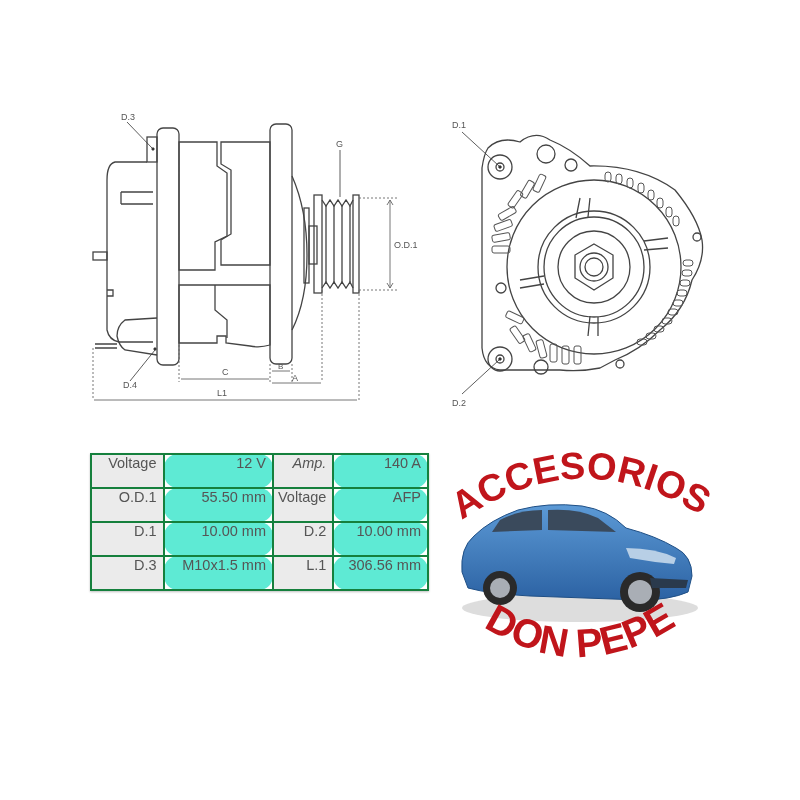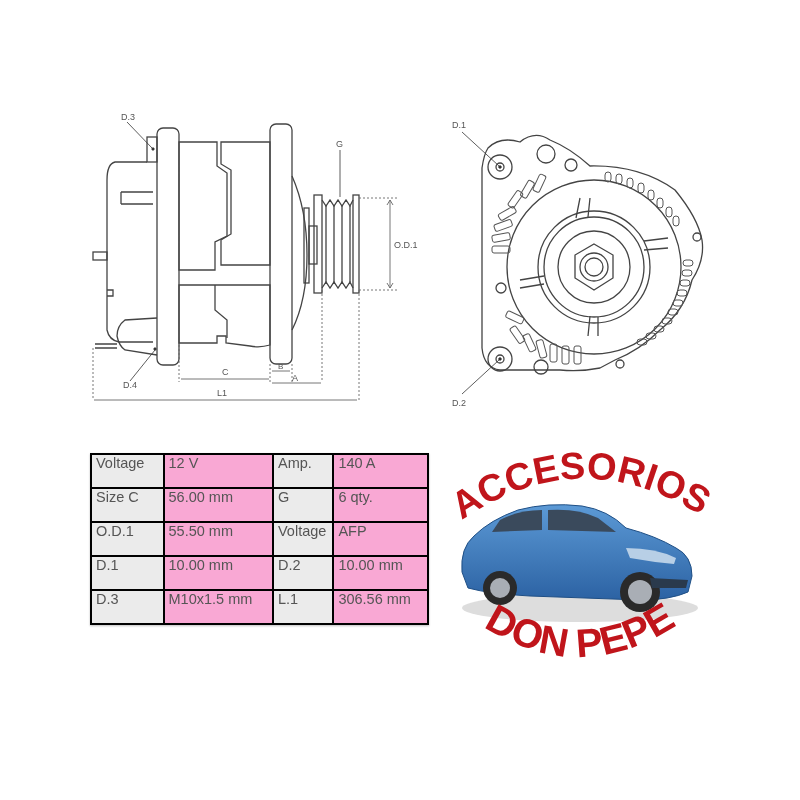--- a/index.html
+++ b/index.html
@@ -1,23 +1,23 @@
 <!DOCTYPE html>
 <html><head>
 <meta charset="utf-8">
 <style>
   html, body { margin:0; padding:0; background:#ffffff; }
   body { width:800px; height:800px; position:relative; overflow:hidden; font-family:"Liberation Sans", sans-serif; }
   .abs { position:absolute; }
   svg text { font-family:"Liberation Sans", sans-serif; }
   .spec-table { position:absolute; left:90px; top:453px; width:339px; border-collapse:collapse; box-shadow:0 1px 2px rgba(0,0,0,0.25); }
-  .spec-table td { border:2px solid #000000; height:29px; padding:0 6px 16px 4px; font-size:14.5px; color:#555; text-align:left; white-space:nowrap; box-sizing:border-box; }
+  .spec-table td { border:2px solid #15803d; height:29px; padding:0 6px 16px 4px; font-size:14.5px; color:#555; text-align:right; white-space:nowrap; box-sizing:border-box; }
   .spec-table td.lbl { background:#ebebeb; }
-  .spec-table td.val { background:#f9a8d4; }
-  .c1 { width:73px; } .c2 { width:110px; } .c3 { width:60px; } .c4 { width:95px; }
+  .spec-table td.val { background:#5eead4;border-radius:14px; }
+  .c1 { width:73px; } .c2 { width:110px; } .c3 { width:60px;font-style:italic; } .c4 { width:95px; }
 </style>
 </head>
 <body>
 
 <svg class="abs" style="left:85px;top:100px" width="345" height="310" viewBox="0 0 345 310">
   <g fill="none" stroke="#444" stroke-width="1.3">
 
     <path d="M62,62 L30,62 Q22,64 22,80 L22,230 Q24,240 34,242 L68,242"></path>
     <path d="M36,92 L68,92 M36,104 L68,104 M36,92 L36,104"></path>
     <path d="M22,190 L28,190 L28,196 L22,196"></path>
@@ -154,26 +154,20 @@
 
 <table class="spec-table">
   <tbody>
     <tr>
       <td class="lbl c1">Voltage</td>
       <td class="val c2">12 V</td>
       <td class="lbl c3">Amp.</td>
       <td class="val c4">140 A</td>
     </tr>
     <tr>
-      <td class="lbl">Size C</td>
-      <td class="val">56.00 mm</td>
-      <td class="lbl">G</td>
-      <td class="val">6 qty.</td>
-    </tr>
-    <tr>
       <td class="lbl">O.D.1</td>
       <td class="val">55.50 mm</td>
       <td class="lbl">Voltage</td>
       <td class="val">AFP</td>
     </tr>
     <tr>
       <td class="lbl">D.1</td>
       <td class="val">10.00 mm</td>
       <td class="lbl">D.2</td>
       <td class="val">10.00 mm</td>

